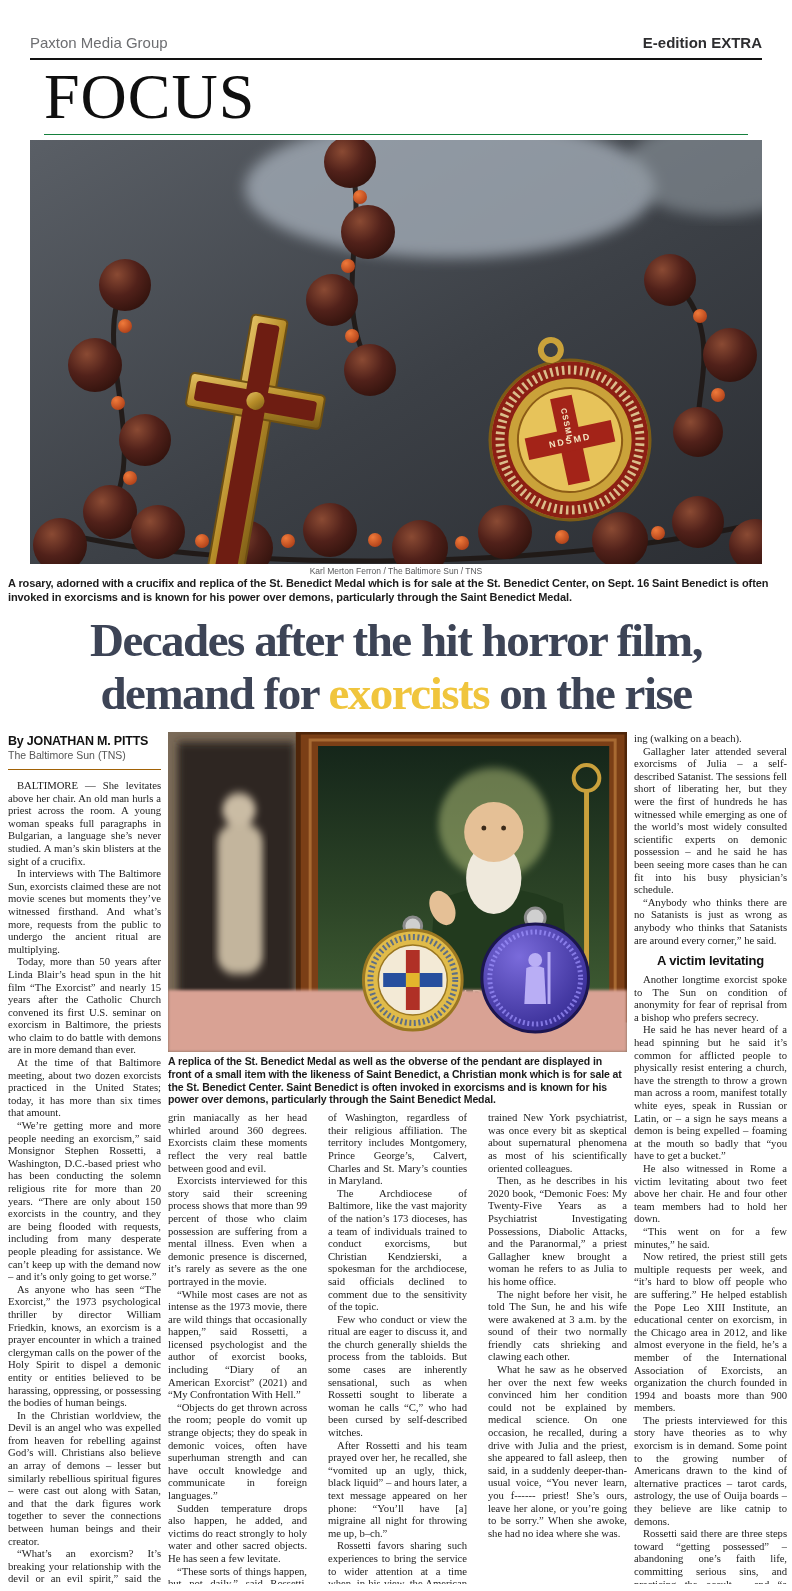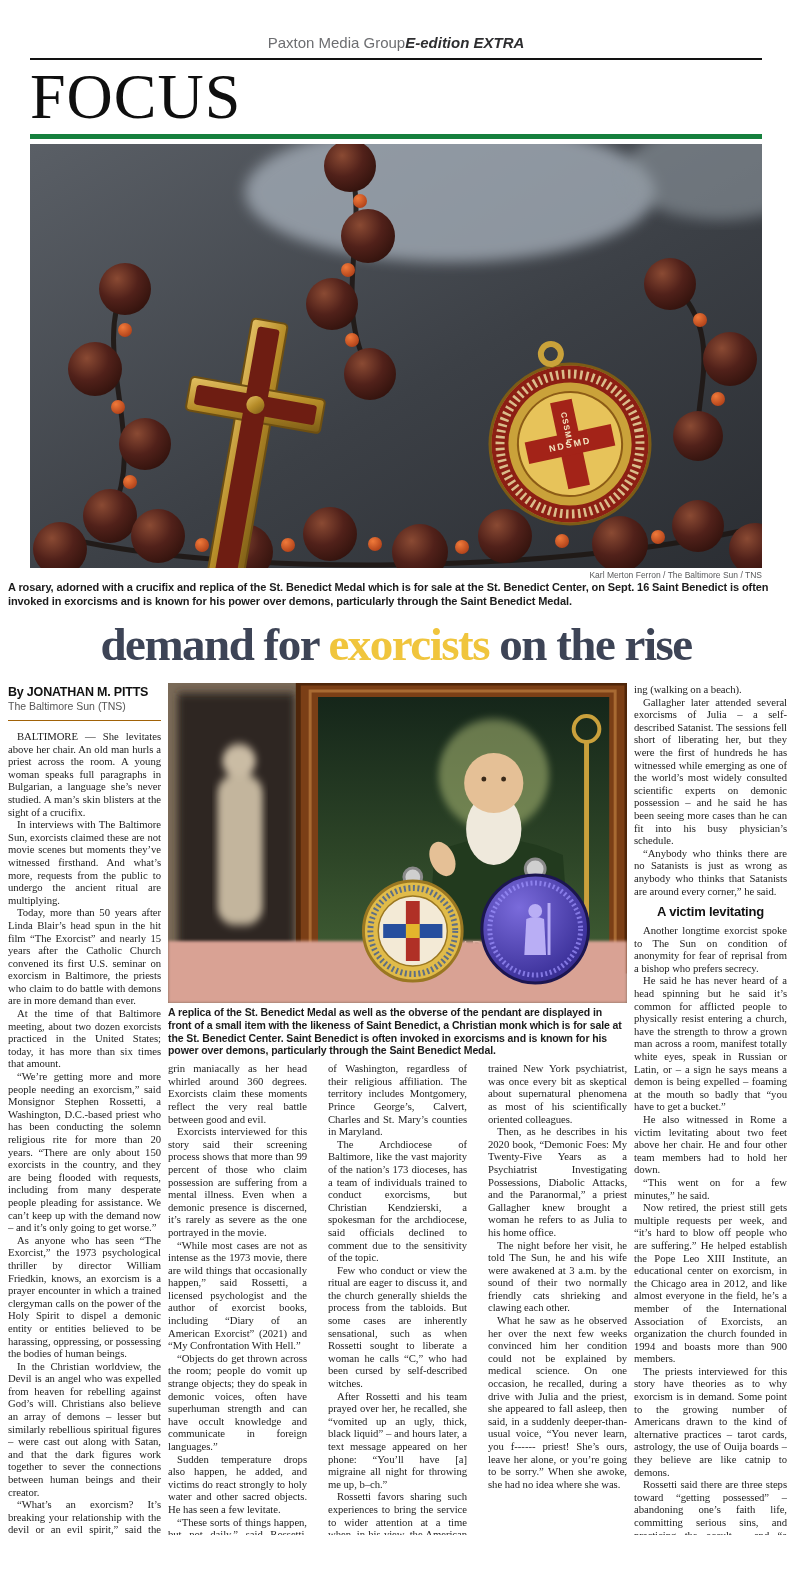--- a/index.html
+++ b/index.html
@@ -1,30 +1,30 @@
 <!DOCTYPE html>
 <html lang="en"><head>
 <meta charset="utf-8">
 <style>
   html,body{margin:0;padding:0}
   body{width:792px;height:1591px;background:#ffffff;overflow:hidden;
        font-family:"Liberation Serif",serif;color:#1a1a1a}
   
-  .topbar{display:flex;justify-content:center;align-items:flex-end;
+  .topbar{display:flex;justify-content:space-between;align-items:flex-end;
           margin:34px 30px 0;padding-bottom:7px;border-bottom:2px solid #121212;
           font-family:"Liberation Sans",sans-serif}
   .publisher{font-size:15px;color:#6d6e71}
-  .edition{font-size:15px;font-weight:bold;font-style:italic;color:#2e2e30}
-  .masthead{margin:2px 30px 0;border-bottom:5px solid #15803d;padding:2px 0 4px}
+  .edition{font-size:15px;font-weight:bold;color:#2e2e30}
+  .masthead{margin:2px 44px 0;border-bottom:1px solid #15803d;padding:2px 0 4px}
   .masthead h1{margin:0;font-family:"Liberation Serif",serif;font-weight:400;
                font-size:64px;line-height:66px;letter-spacing:1px;color:#0f0f0f}
   
   .photo1{margin:5px 30px 0;height:424px;background:#3a3e44;overflow:hidden}
   .credit{font-family:"Liberation Sans",sans-serif;font-size:8.5px;color:#58595b;
-          text-align:right;margin:2px 30px 0}
+          text-align:center;margin:2px 30px 0}
   .caption1{font-family:"Liberation Sans",sans-serif;font-weight:bold;font-size:11px;
             line-height:13.5px;color:#1c1c1c;margin:1px 8px 0;letter-spacing:-0.1px}
   
   .headline{text-align:center;margin:10px 8px 4px;font-weight:bold;font-size:47px;
             line-height:53px;letter-spacing:-1.5px;color:#3d4456}
   .headline .hl{color:#f0c53d}
   
   .content{display:flex;gap:7px;padding:8px 5px 0 8px;height:852px;overflow:hidden}
   .col{flex:1 1 0;min-width:0;overflow:hidden}
   .center{flex:3 1 0;min-width:0;display:flex;flex-direction:column;overflow:hidden}
@@ -147,20 +147,21 @@
       <text x="0" y="3.5" text-anchor="middle" font-family="Liberation Sans, sans-serif" font-size="9" font-weight="bold" fill="#f3e7c2" letter-spacing="2">NDSMD</text>
       <text x="0" y="-16" text-anchor="middle" style="writing-mode:vertical-rl" font-family="Liberation Sans, sans-serif" font-size="8" font-weight="bold" fill="#f3e7c2" letter-spacing="1">CSSML</text>
       <circle cx="0" cy="-92" r="10" fill="none" stroke="#caa23a" stroke-width="6"></circle>
     </g>
   </svg>
 </div>
 <div class="credit">Karl Merton Ferron / The Baltimore Sun / TNS</div>
 <div class="caption1">A rosary, adorned with a crucifix and replica of the St. Benedict Medal which is for sale at the St. Benedict Center, on Sept. 16 Saint Benedict is often invoked in exorcisms and is known for his power over demons, particularly through the Saint Benedict Medal.</div>
 
 <div class="headline">
+  <div><span>Decades after the hit horror film,</span></div>
   <div><span>demand for </span><span class="hl">exorcists</span><span> on the rise</span></div>
 </div>
 
 <div class="content">
 
   <div class="col">
     <div class="byline">
       <div class="author">By JONATHAN M. PITTS</div>
       <div class="source">The Baltimore Sun (TNS)</div>
     </div>

